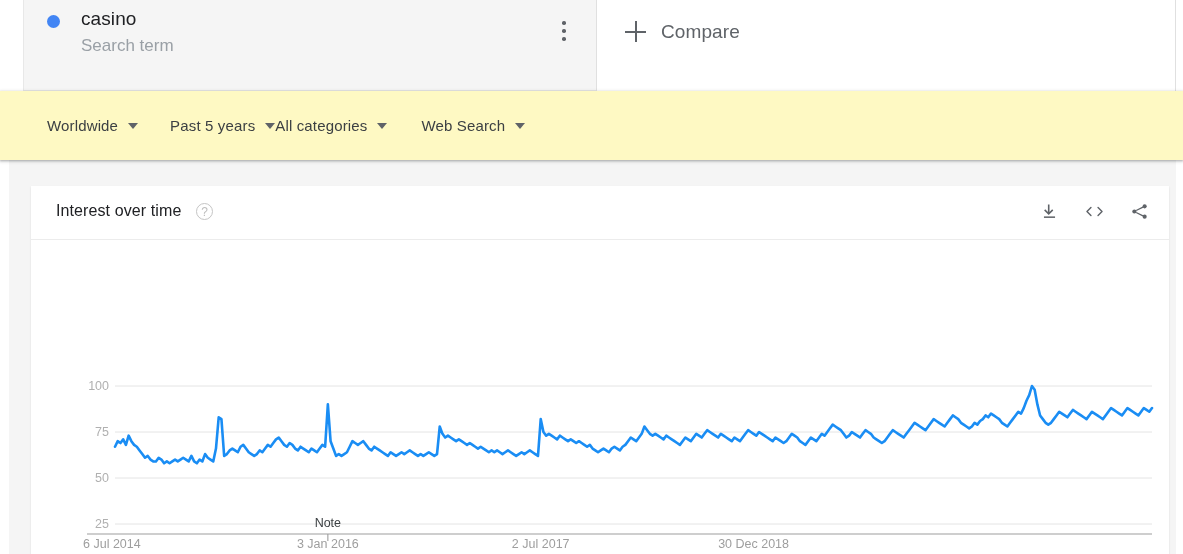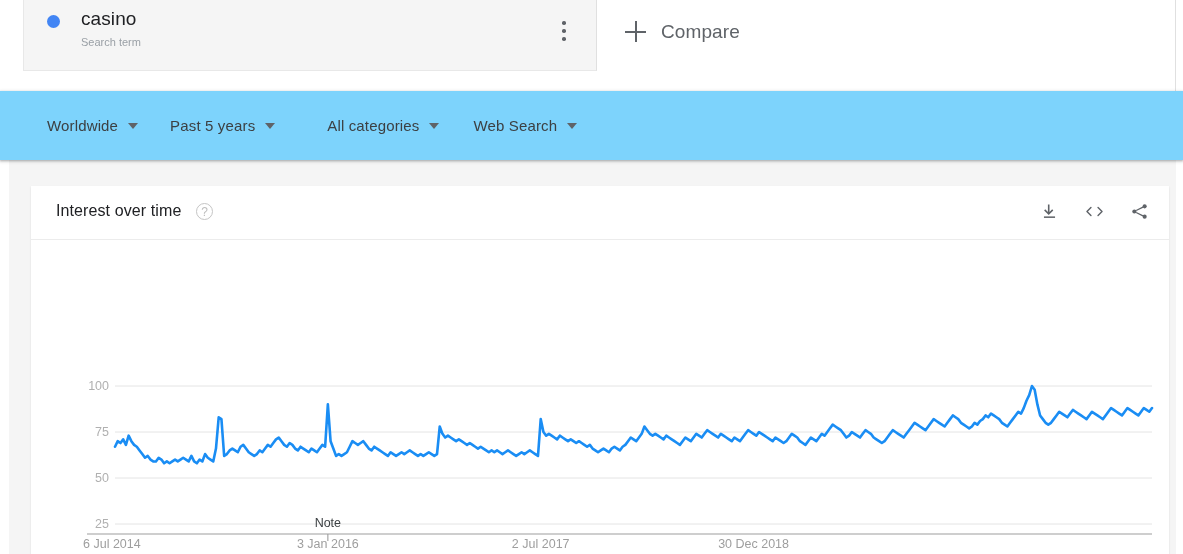--- a/index.html
+++ b/index.html
@@ -23,21 +23,21 @@
     width: 1176px;
     height: 91px;
     background: #ffffff;
     border-right: 1px solid #e0e0e0;
     box-sizing: border-box;
   }
   .term-card {
     position: absolute;
     left: 23px; top: 0;
     width: 574px;
-    height: 71px;
+    height: 91px;
     background: #f5f5f5;
     border-left: 1px solid #e8e8e8;
     border-right: 1px solid #e0e0e0;
     border-bottom: 1px solid #e8e8e8;
     box-sizing: border-box;
   }
   .term-dot {
     position: absolute;
     left: 23px; top: 15px;
     width: 13px; height: 13px;
@@ -47,21 +47,21 @@
   .term-title {
     position: absolute;
     left: 57px; top: 8px;
     font-size: 19px;
     color: #202124;
     letter-spacing: .1px;
   }
   .term-sub {
     position: absolute;
     left: 57px; top: 36px;
-    font-size: 11px;
+    font-size: 17px;
     color: #9aa0a6;
   }
   .term-menu {
     position: absolute;
     right: 20px; top: 18px;
     width: 24px; height: 26px;
     display: flex;
     flex-direction: column;
     align-items: center;
     justify-content: center;
@@ -108,21 +108,21 @@
     color: #5f6368;
     letter-spacing: .1px;
   }
 
   
   .filters-bar {
     position: absolute;
     left: 0; top: 91px;
     width: 1183px;
     height: 69px;
-    background: #7dd3fc;
+    background: #fef9c3;
     box-shadow: 0 1px 2px rgba(60,64,67,.30), 0 1px 3px 1px rgba(60,64,67,.15);
     display: flex;
     align-items: center;
     z-index: 5;
   }
   .filter {
     display: flex;
     align-items: center;
     cursor: pointer;
     white-space: nowrap;
@@ -254,21 +254,21 @@
 
 <div class="filters-bar">
   <div class="filter" style="margin-left:47px">
     <span class="filter-label">Worldwide</span>
     <span class="caret"></span>
   </div>
   <div class="filter" style="margin-left:32px">
     <span class="filter-label">Past 5 years</span>
     <span class="caret"></span>
   </div>
-  <div class="filter" style="margin-left:52px">
+  <div class="filter" style="">
     <span class="filter-label">All categories</span>
     <span class="caret"></span>
   </div>
   <div class="filter" style="margin-left:34px">
     <span class="filter-label">Web Search</span>
     <span class="caret"></span>
   </div>
 </div>
 
 <div class="page-body">

